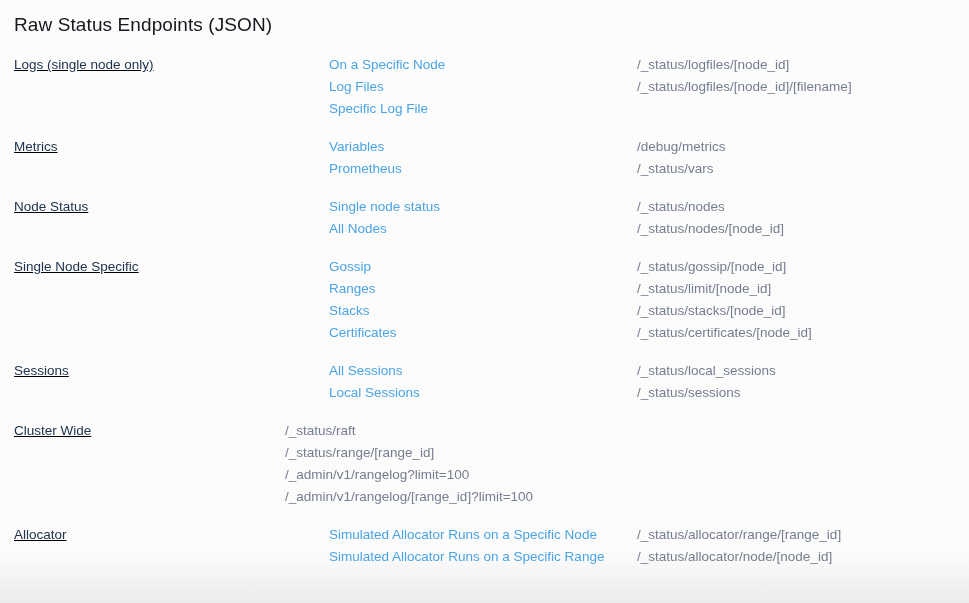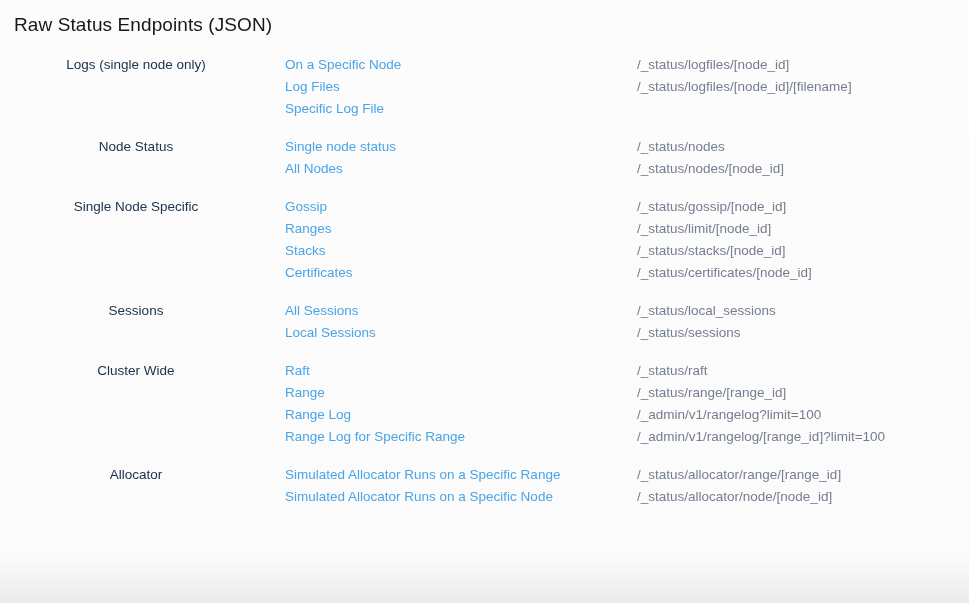--- a/index.html
+++ b/index.html
@@ -29,40 +29,42 @@
   }
   .endpoint-table { margin-top: 16px; }
   .group {
     display: flex;
     align-items: flex-start;
     margin-bottom: 16px;
   }
   .category-col {
     width: 271px;
     padding-right: 27px;
-    text-align: center;
+    text-align: left;
     flex: 0 0 auto;
+    text-decoration: underline;
   }
   .links-col {
     width: 352px;
     flex: 0 0 auto;
   }
   .paths-col { flex: 1 1 auto; }
   .category-label,
   .endpoint-link,
   .endpoint-path {
     font-size: 13.5px;
     line-height: 22px;
   }
   .category-label { color: var(--category-color); }
   .endpoint-link {
     display: block;
     color: var(--link-color);
     text-decoration: none;
     cursor: pointer;
+    margin-left: 44px;
   }
   .endpoint-path {
     display: block;
     color: var(--path-color);
   }
 </style>
 </head>
 <body>
 
 <div class="page">
@@ -76,20 +78,33 @@
           <a class="endpoint-link">On a Specific Node</a>
           <a class="endpoint-link">Log Files</a>
           <a class="endpoint-link">Specific Log File</a>
         </div>
     <div class="paths-col">
           <span class="endpoint-path">/_status/logfiles/[node_id]</span>
           <span class="endpoint-path">/_status/logfiles/[node_id]/[filename]</span>
         </div>
   </div>
 
+  <div class="group">
+    <div class="category-col">
+      <span class="category-label">Metrics</span>
+    </div>
+    <div class="links-col">
+          <a class="endpoint-link">Variables</a>
+          <a class="endpoint-link">Prometheus</a>
+        </div>
+    <div class="paths-col">
+          <span class="endpoint-path">/debug/metrics</span>
+          <span class="endpoint-path">/_status/vars</span>
+        </div>
+  </div>
 
   <div class="group">
     <div class="category-col">
       <span class="category-label">Node Status</span>
     </div>
     <div class="links-col">
           <a class="endpoint-link">Single node status</a>
           <a class="endpoint-link">All Nodes</a>
         </div>
     <div class="paths-col">
@@ -127,41 +142,35 @@
     <div class="paths-col">
           <span class="endpoint-path">/_status/local_sessions</span>
           <span class="endpoint-path">/_status/sessions</span>
         </div>
   </div>
 
   <div class="group">
     <div class="category-col">
       <span class="category-label">Cluster Wide</span>
     </div>
-    <div class="links-col">
-          <a class="endpoint-link">Raft</a>
-          <a class="endpoint-link">Range</a>
-          <a class="endpoint-link">Range Log</a>
-          <a class="endpoint-link">Range Log for Specific Range</a>
-        </div>
     <div class="paths-col">
           <span class="endpoint-path">/_status/raft</span>
           <span class="endpoint-path">/_status/range/[range_id]</span>
           <span class="endpoint-path">/_admin/v1/rangelog?limit=100</span>
           <span class="endpoint-path">/_admin/v1/rangelog/[range_id]?limit=100</span>
         </div>
   </div>
 
   <div class="group">
     <div class="category-col">
       <span class="category-label">Allocator</span>
     </div>
     <div class="links-col">
+          <a class="endpoint-link">Simulated Allocator Runs on a Specific Node</a>
           <a class="endpoint-link">Simulated Allocator Runs on a Specific Range</a>
-          <a class="endpoint-link">Simulated Allocator Runs on a Specific Node</a>
         </div>
     <div class="paths-col">
           <span class="endpoint-path">/_status/allocator/range/[range_id]</span>
           <span class="endpoint-path">/_status/allocator/node/[node_id]</span>
         </div>
   </div>
 </div>
 </div>
 
 </body></html>

